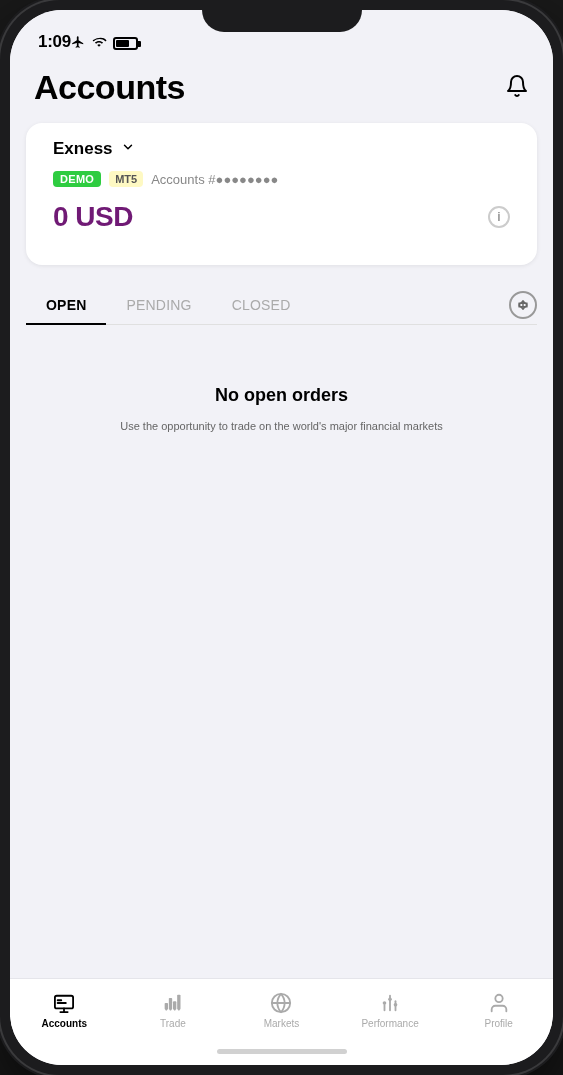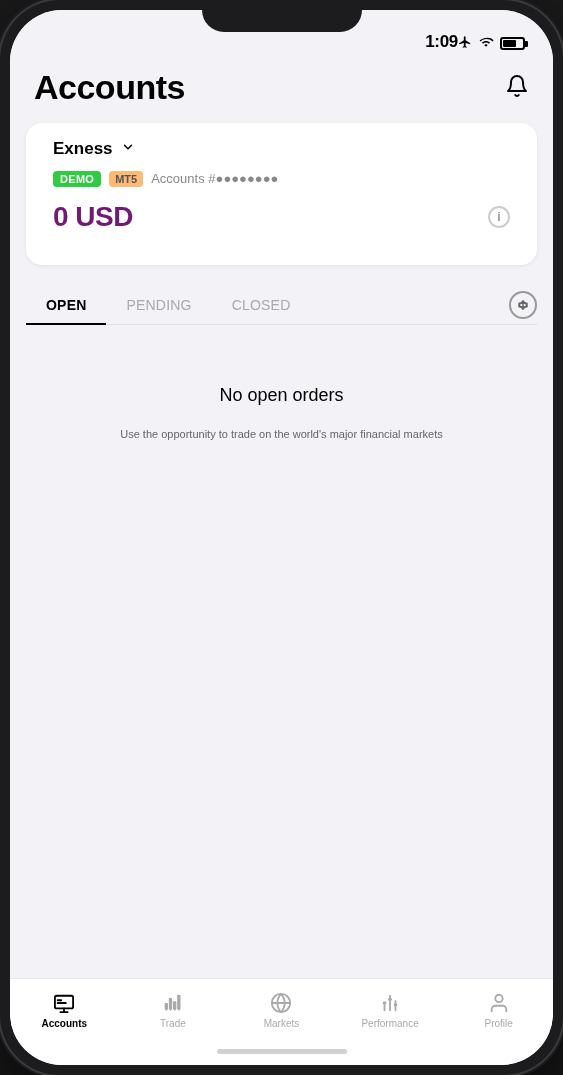--- a/index.html
+++ b/index.html
@@ -73,21 +73,21 @@
       background: #1c1c1e;
       border-radius: 0 0 22px 22px;
       z-index: 100;
     }
 
     
     .status-bar {
       height: 50px;
       display: flex;
       align-items: flex-end;
-      justify-content: flex-end;
+      justify-content: flex-start;
       padding: 0 28px 8px;
       background: #f2f2f7;
       flex-shrink: 0;
       position: relative;
       z-index: 10;
     }
 
     .status-time {
       font-size: 17px;
       font-weight: 600;
@@ -182,37 +182,37 @@
     }
 
     .account-name {
       font-size: 17px;
       font-weight: 600;
       color: #000;
     }
 
     .account-badges {
       display: flex;
-      align-items: flex-start;
+      align-items: flex-end;
       gap: 8px;
       margin-bottom: 14px;
     }
 
     .badge-demo {
       background: #2ecc40;
       color: #fff;
       font-size: 11px;
       font-weight: 700;
       padding: 2px 7px;
       border-radius: 4px;
       letter-spacing: 0.3px;
     }
 
     .badge-mt5 {
-      background: #fdba74;
+      background: #fef9c3;
       color: #555;
       font-size: 11px;
       font-weight: 600;
       padding: 2px 6px;
       border-radius: 4px;
     }
 
     .account-type {
       font-size: 13px;
       color: #888;
@@ -346,23 +346,23 @@
       display: flex;
       flex-direction: column;
       align-items: center;
       justify-content: center;
       padding: 60px 40px;
       text-align: center;
     }
 
     .empty-title {
       font-size: 18px;
-      font-weight: 400;
-      color: #000;
-      margin-bottom: 20px;
+      font-weight: 700;
+      color: #000;
+      margin-bottom: 12px;
     }
 
     .empty-subtitle {
       font-size: 11px;
       color: #666;
       line-height: 1.5;
     }
 
     
     .bottom-nav {

